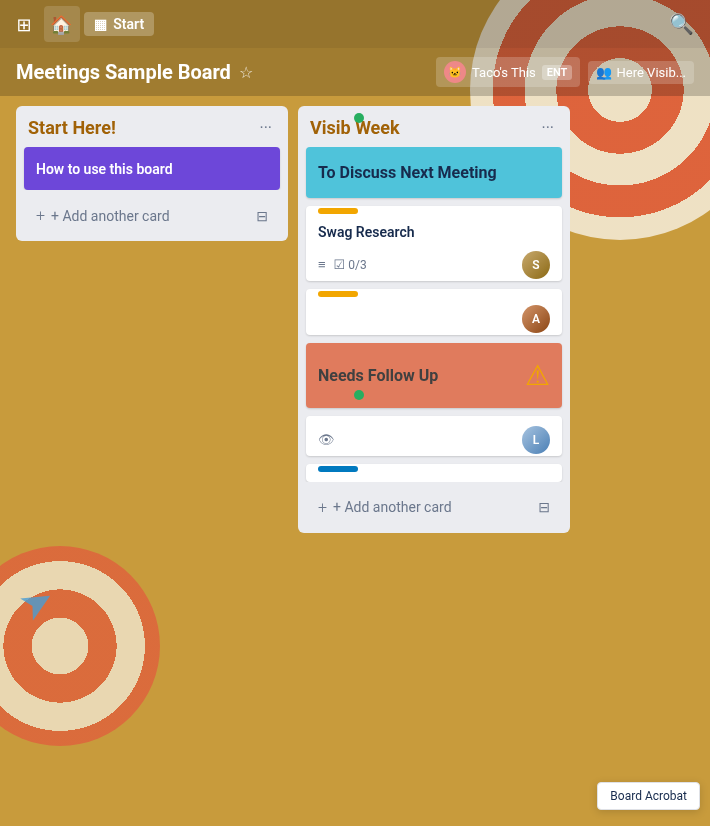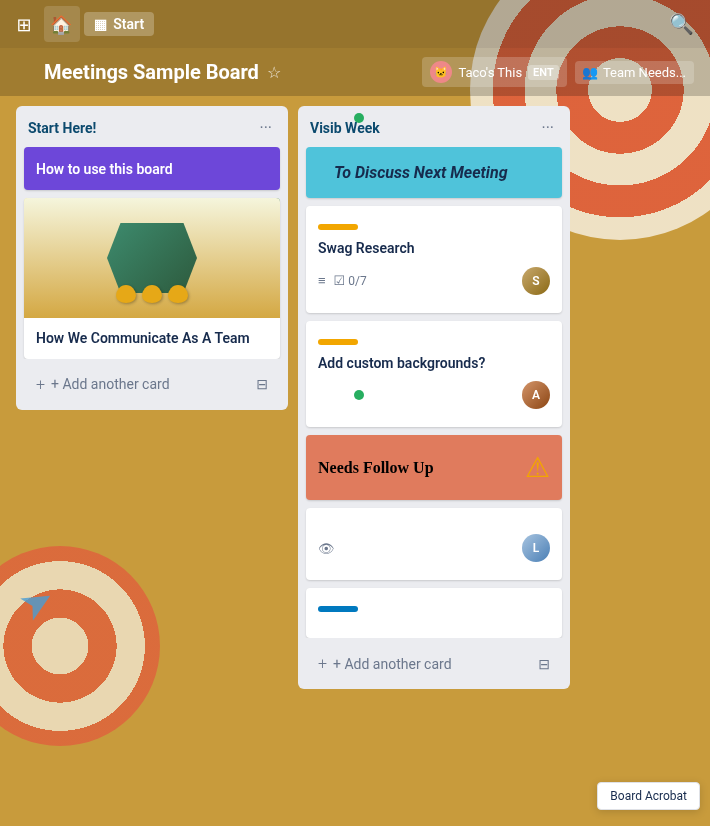--- a/index.html
+++ b/index.html
@@ -113,21 +113,20 @@
       padding: 8px 16px;
       background: rgba(0,0,0,0.2);
       height: 48px;
       gap: 8px;
     }
     .board-title {
       font-size: 20px;
       font-weight: 700;
       color: #fff;
       cursor: pointer;
-      margin-left: 28px;
     }
     .board-star {
       color: #fff;
       font-size: 16px;
       cursor: pointer;
       opacity: 0.8;
     }
     .board-header-spacer { flex: 1; }
     .board-team-badge {
       display: flex;
@@ -194,22 +193,22 @@
       max-height: 100%;
     }
     .list-header {
       display: flex;
       align-items: center;
       justify-content: space-between;
       padding: 10px 12px 8px;
     }
     .list-title {
       font-weight: 700;
-      font-size: 14px;
-      color: #0c4a6e;
+      font-size: 18px;
+      color: #a16207;
     }
     .list-menu-btn {
       cursor: pointer;
       color: #6b778c;
       font-size: 16px;
       padding: 2px 4px;
       border-radius: 3px;
     }
     .list-cards {
       padding: 0 8px;
@@ -291,29 +290,28 @@
     }
     .card-title {
       font-size: 14px;
       font-weight: 600;
       color: #172b4d;
       line-height: 1.4;
     }
 
     
     .card-plain {
-      padding: 18px 12px;
+      padding: 2px 12px;
     }
 
     
     .card-cyan {
       background: #4fc3da;
-      padding: 16px 28px;
-      border-radius: 4px;
-      font-style: italic;
+      padding: 16px 12px;
+      border-radius: 4px;
     }
     .card-cyan-text {
       font-size: 16px;
       font-weight: 700;
       color: #172b4d;
     }
 
     
     .card-label {
       height: 6px;
@@ -363,23 +361,22 @@
       background: #e07b5d;
       padding: 16px 12px;
       border-radius: 4px;
       display: flex;
       align-items: center;
       gap: 10px;
     }
     .card-salmon-text {
       font-size: 16px;
       font-weight: 700;
-      color: #000000;
+      color: #404040;
       flex: 1;
-      font-family: Liberation Serif, serif;
     }
     .warning-icon {
       font-size: 28px;
       color: #f2a600;
     }
 
     
     .add-card-btn {
       display: flex;
       align-items: center;
@@ -466,51 +463,37 @@
   <span class="board-title">Meetings Sample Board</span>
   <span class="board-star">☆</span>
   <div class="board-header-spacer"></div>
   <div class="board-team-badge">
     <div class="board-team-avatar">🐱</div>
     <span>Taco's This</span>
     <span class="ent-badge">ENT</span>
   </div>
   <div class="board-visibility">
     <span>👥</span>
-    <span>Team Needs...</span>
+    <span>Here Visib...</span>
   </div>
 </div>
 
 <div class="board-content">
 
   <div class="list">
     <div class="list-header">
       <span class="list-title">Start Here!</span>
       <span class="list-menu-btn">···</span>
     </div>
     <div class="list-cards">
 
       <div class="card card-purple">
         <span class="card-purple-text">How to use this board</span>
       </div>
 
-      <div class="card card-with-image">
-        <div class="card-image">
-          <div class="card-image-bg"></div>
-          <div class="card-image-shape"></div>
-          <div class="card-nuggets">
-            <div class="nugget"></div>
-            <div class="nugget"></div>
-            <div class="nugget"></div>
-          </div>
-        </div>
-        <div class="card-body">
-          <span class="card-title">How We Communicate As A Team</span>
-        </div>
-      </div>
 
 
     </div>
     <div class="add-card-btn">
       <span class="add-card-icon">+</span>
       <span>+ Add another card</span>
       <span class="card-template-icon">⊟</span>
     </div>
   </div>
 
@@ -526,33 +509,32 @@
       </div>
 
       <div class="card">
         <div class="card-plain">
           <div class="card-label label-yellow"></div>
           <span class="card-title">Swag Research</span>
           <div class="card-meta">
             <span class="card-meta-icon">≡</span>
             <span class="card-meta-icon">
               <span>☑</span>
-              <span class="card-meta-text">0/7</span>
+              <span class="card-meta-text">0/3</span>
             </span>
             <div class="avatar-placeholder avatar-1">
               <span>S</span>
             </div>
           </div>
         </div>
       </div>
 
       <div class="card">
         <div class="card-plain">
           <div class="card-label label-yellow"></div>
-          <span class="card-title">Add custom backgrounds?</span>
           <div class="card-meta">
             <div class="avatar-placeholder avatar-2">
               <span>A</span>
             </div>
           </div>
         </div>
       </div>
 
       <div class="card card-salmon">
         <span class="card-salmon-text">Needs Follow Up</span>

